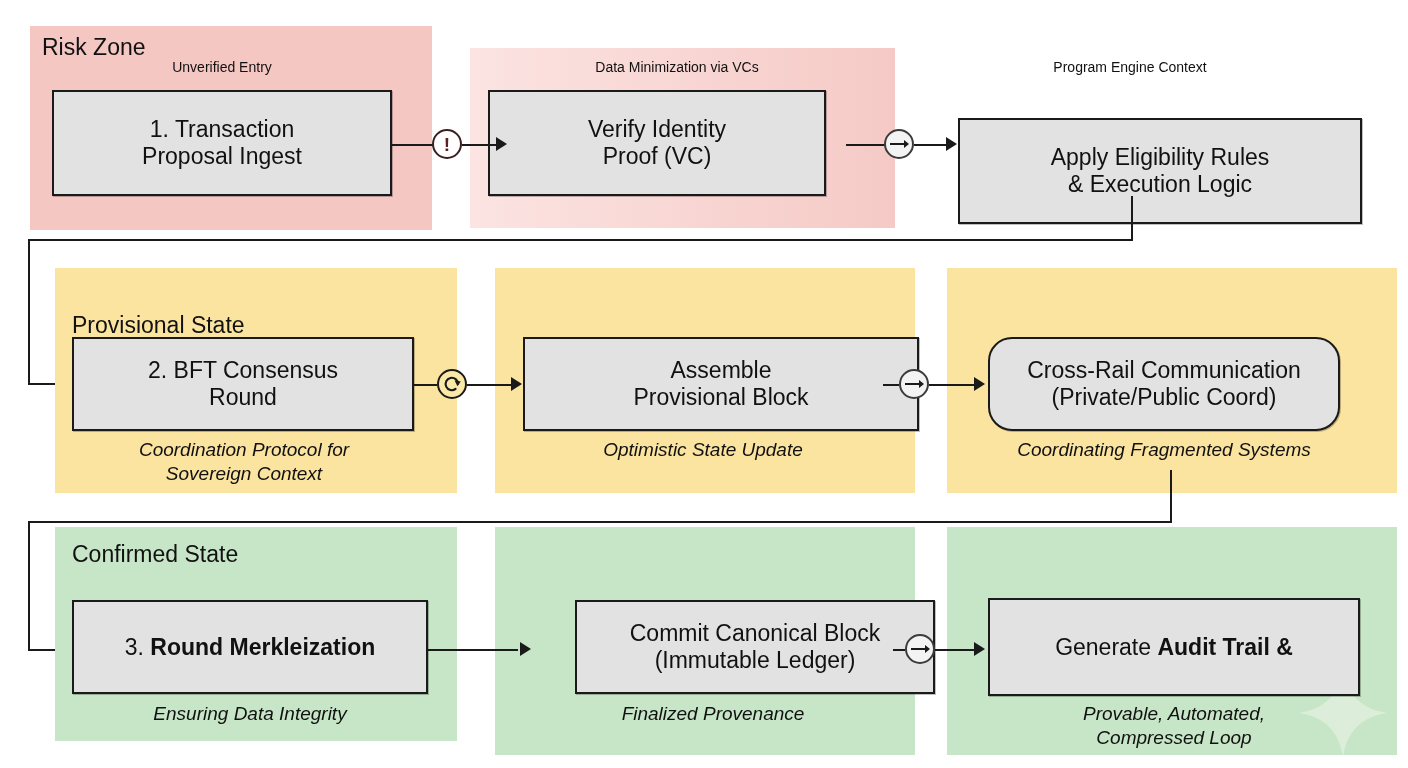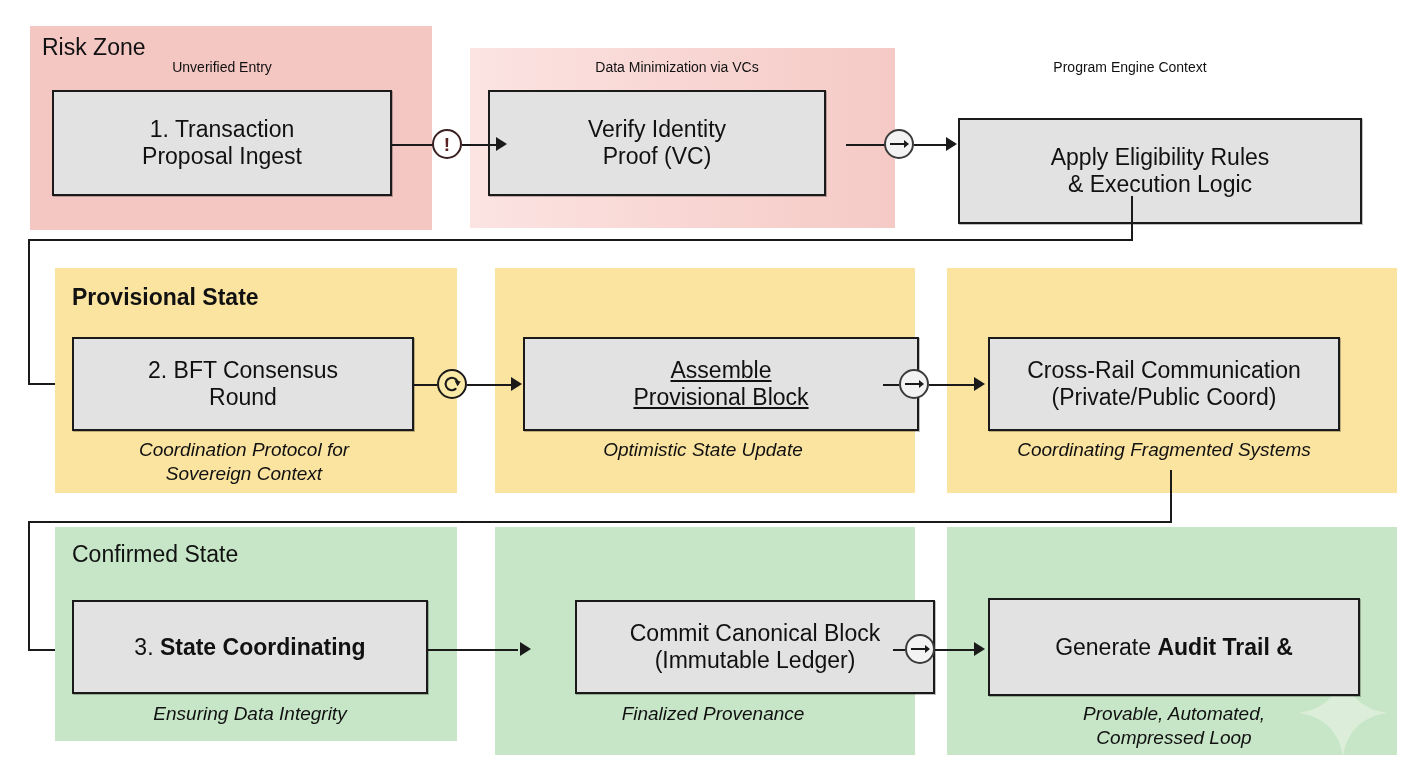--- a/index.html
+++ b/index.html
@@ -9,21 +9,21 @@
     color:#111111;
   }
   #stage{position:relative;width:1408px;height:768px;}
 
   
   .zone{position:absolute;}
   .zone-label{
     position:absolute;font-size:23px;line-height:1;color:#111;
     white-space:nowrap;
   }
-  .zone-label.bold{font-weight:bold;}
+  .zone-label.bold{font-weight:normal;margin-top:28px;}
 
   
   .node{
     position:absolute;box-sizing:border-box;
     background:#e2e2e2;border:2.5px solid #1a1a1a;
     display:flex;align-items:center;justify-content:center;
     text-align:center;font-size:23px;line-height:1.16;
     color:#111;padding:0 8px;
     box-shadow:1px 1px 0 rgba(0,0,0,.25);
   }
@@ -129,28 +129,28 @@
 
   <div class="zone-label bold" style="left:72px;top:286px;">Provisional State</div>
 
   <div class="node" style="left:72px;top:337px;width:342px;height:94px;">
     <div>
       <div>2. BFT Consensus</div>
       <div>Round</div>
     </div>
   </div>
 
-  <div class="node" style="left:523px;top:337px;width:396px;height:94px;text-decoration:underline;">
+  <div class="node" style="left:523px;top:337px;width:396px;height:94px;">
     <div>
       <div>Assemble</div>
       <div>Provisional Block</div>
     </div>
   </div>
 
-  <div class="node" style="left:988px;top:337px;width:352px;height:94px;">
+  <div class="node" style="left:988px;top:337px;width:352px;height:94px;border-radius:24px;">
     <div>
       <div>Cross-Rail Communication</div>
       <div>(Private/Public Coord)</div>
     </div>
   </div>
 
   <div class="cap-bot" style="left:58px;top:438px;width:372px;">
     <div>Coordination Protocol for</div>
     <div>Sovereign Context</div>
   </div>
@@ -192,21 +192,21 @@
   <div class="zone" style="left:947px;top:527px;width:450px;height:228px;background:#C7E6C7;overflow:hidden;">
     <svg class="sparkle" width="92" height="92" viewBox="0 0 100 100" style="right:8px;bottom:-4px;">
       <path d="M50 2 C54 30 70 46 98 50 C70 54 54 70 50 98 C46 70 30 54 2 50 C30 46 46 30 50 2 Z" fill="#eef6ea"></path>
     </svg>
   </div>
 
   <div class="zone-label" style="left:72px;top:543px;">Confirmed State</div>
 
   <div class="node" style="left:72px;top:600px;width:356px;height:94px;">
     <div>
-      <span>3. </span><span class="b">State Coordinating</span>
+      <span>3. </span><span class="b">Round Merkleization</span>
     </div>
   </div>
 
   <div class="node" style="left:533px;top:600px;width:360px;height:94px;margin-left:42px;">
     <div>
       <div>Commit Canonical Block</div>
       <div>(Immutable Ledger)</div>
     </div>
   </div>
 

